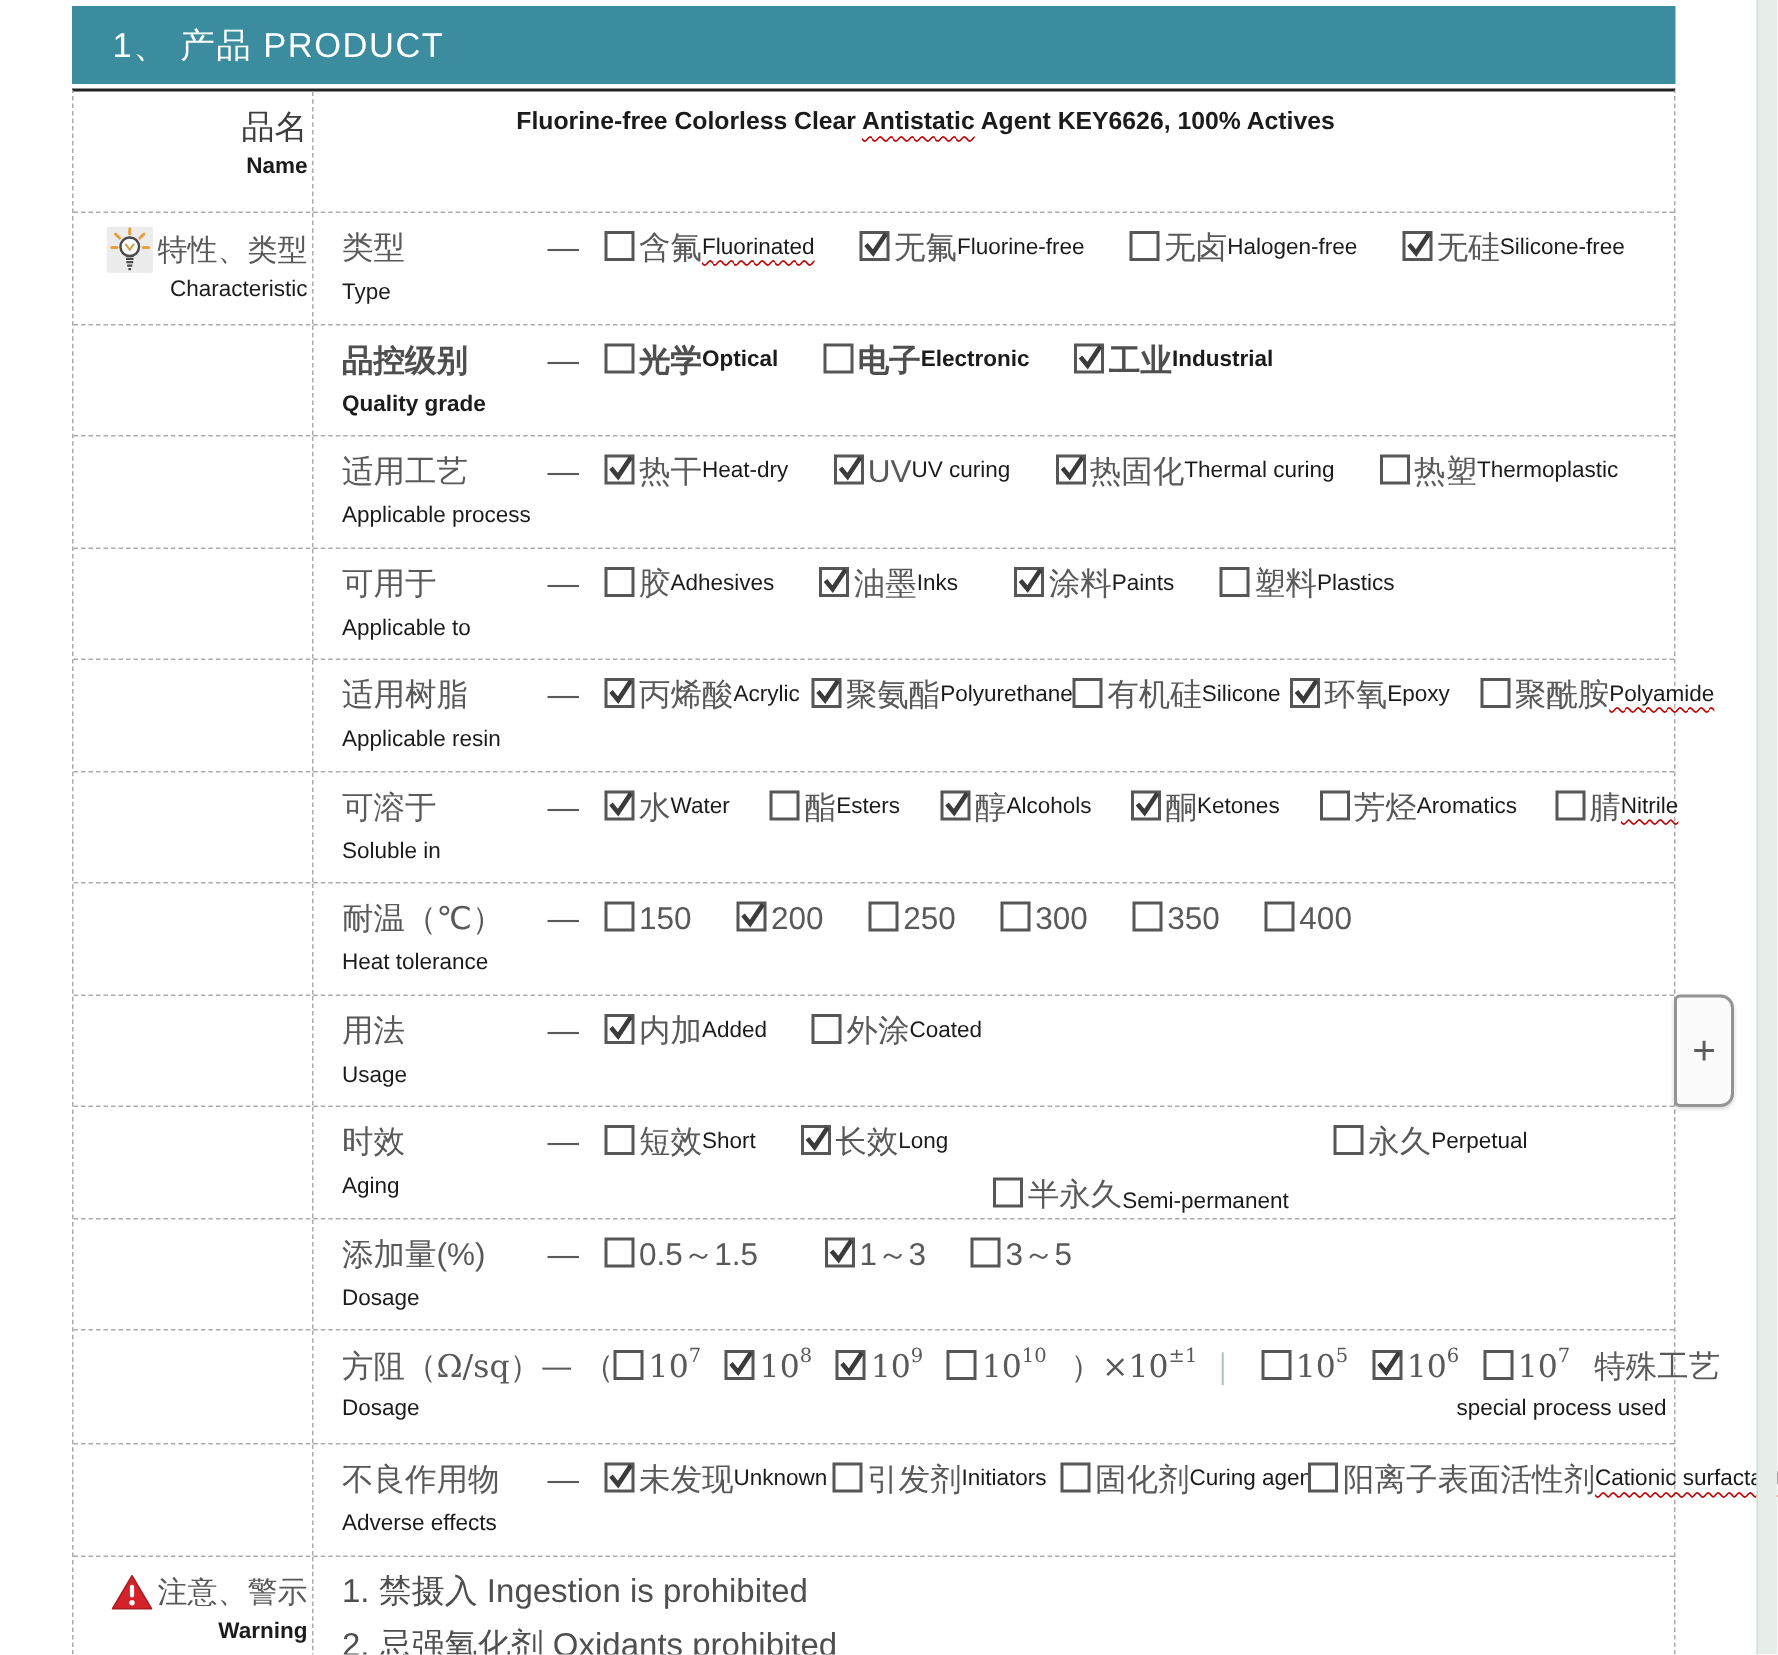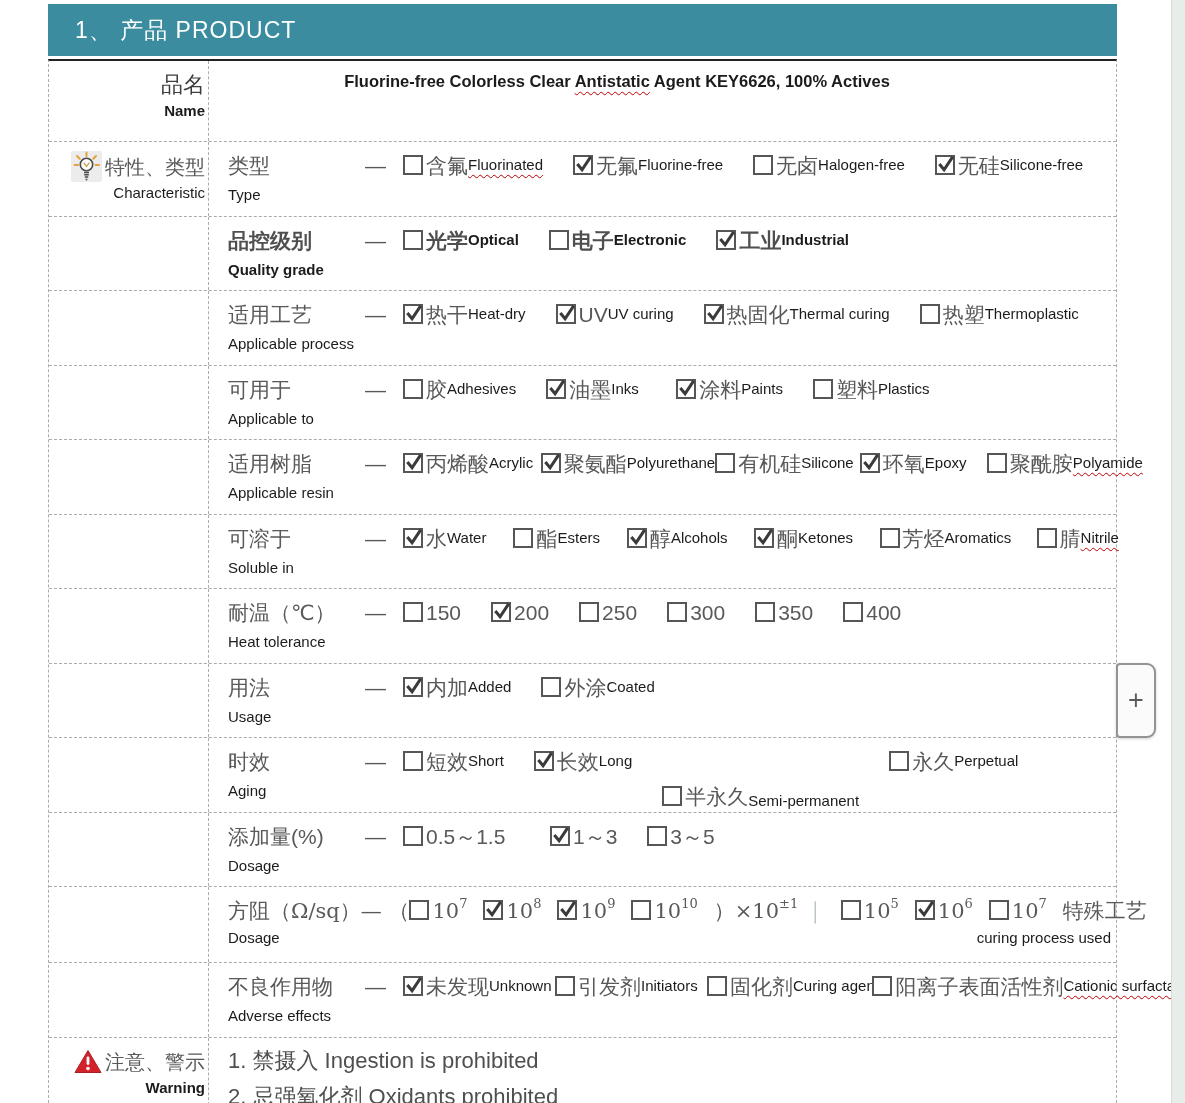--- a/index.html
+++ b/index.html
@@ -433,21 +433,21 @@
         <div class="main rz">
           <div class="rline zh"><span class="rtx">方阻（Ω/sq）— （</span><span class="ropt"><span class="cb"></span>10<sup class="sp">7</sup></span><span class="ropt"><span class="cb on"><svg class="ck" viewBox="0 0 20 20">
                   <path d="M3.5 9.5 L8.5 15.5 L17.5 2" fill="none" stroke="#3a3a3a" stroke-width="3.2"></path>
                 </svg></span>10<sup class="sp">8</sup></span><span class="ropt"><span class="cb on"><svg class="ck" viewBox="0 0 20 20">
                   <path d="M3.5 9.5 L8.5 15.5 L17.5 2" fill="none" stroke="#3a3a3a" stroke-width="3.2"></path>
                 </svg></span>10<sup class="sp">9</sup></span><span class="ropt"><span class="cb"></span>10<sup class="sp">10</sup></span><span class="rtx">）×10</span><sup class="sp">±1</sup><span class="rsep">｜</span><span class="ropt"><span class="cb"></span>10<sup class="sp">5</sup></span><span class="ropt"><span class="cb on"><svg class="ck" viewBox="0 0 20 20">
                   <path d="M3.5 9.5 L8.5 15.5 L17.5 2" fill="none" stroke="#3a3a3a" stroke-width="3.2"></path>
                 </svg></span>10<sup class="sp">6</sup></span><span class="ropt"><span class="cb"></span>10<sup class="sp">7</sup></span><span class="rtx">特殊工艺</span></div>
           <div class="r2">
             <span class="en">Dosage</span>
-            <span class="en">curing process used</span>
+            <span class="en">special process used</span>
           </div>
         </div>
       </div>
       <div class="row row-adverse">
         <div class="side"></div>
         <div class="main op">
           <div class="lblblk">
             <div class="zh">不良作用物</div>
             <div class="en">Adverse effects</div>
           </div>

